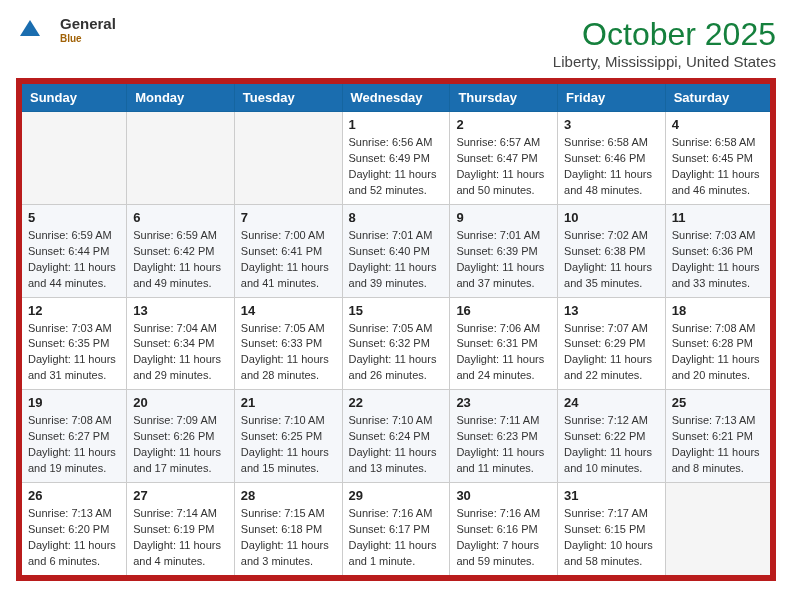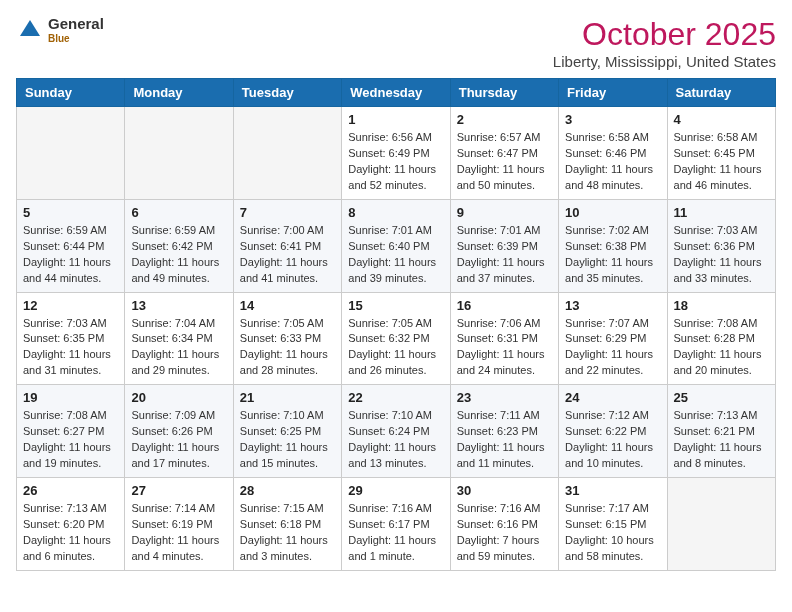--- a/index.html
+++ b/index.html
@@ -12,21 +12,21 @@
     }
     .header-area {
       display: flex;
       align-items: flex-start;
       justify-content: space-between;
       margin-bottom: 8px;
     }
     .logo {
       display: flex;
       align-items: center;
-      gap: 4px;
+      gap: 16px;
     }
     .logo-text {
       display: flex;
       flex-direction: column;
       line-height: 1.1;
     }
     .logo-general {
       font-size: 15px;
       font-weight: bold;
       color: #333;
@@ -39,31 +39,31 @@
     .logo-icon {
       width: 28px;
       height: 28px;
     }
     .title-area {
       text-align: right;
     }
     .month-title {
       font-size: 32px;
       font-weight: normal;
-      color: #be185d;
+      color: #15803d;
     }
     .location-title {
       font-size: 15px;
       color: #444;
       margin-left: 24px;
     }
     .calendar {
       width: 100%;
       border-collapse: collapse;
-      border: 1px solid #b91c1c;
+      border: 6px solid #b91c1c;
     }
     .calendar th {
       background-color: #1a6daf;
       color: #fff;
       font-size: 13px;
       font-weight: bold;
       padding: 6px 8px;
       text-align: left;
       border: 1px solid #1565a0;
     }

